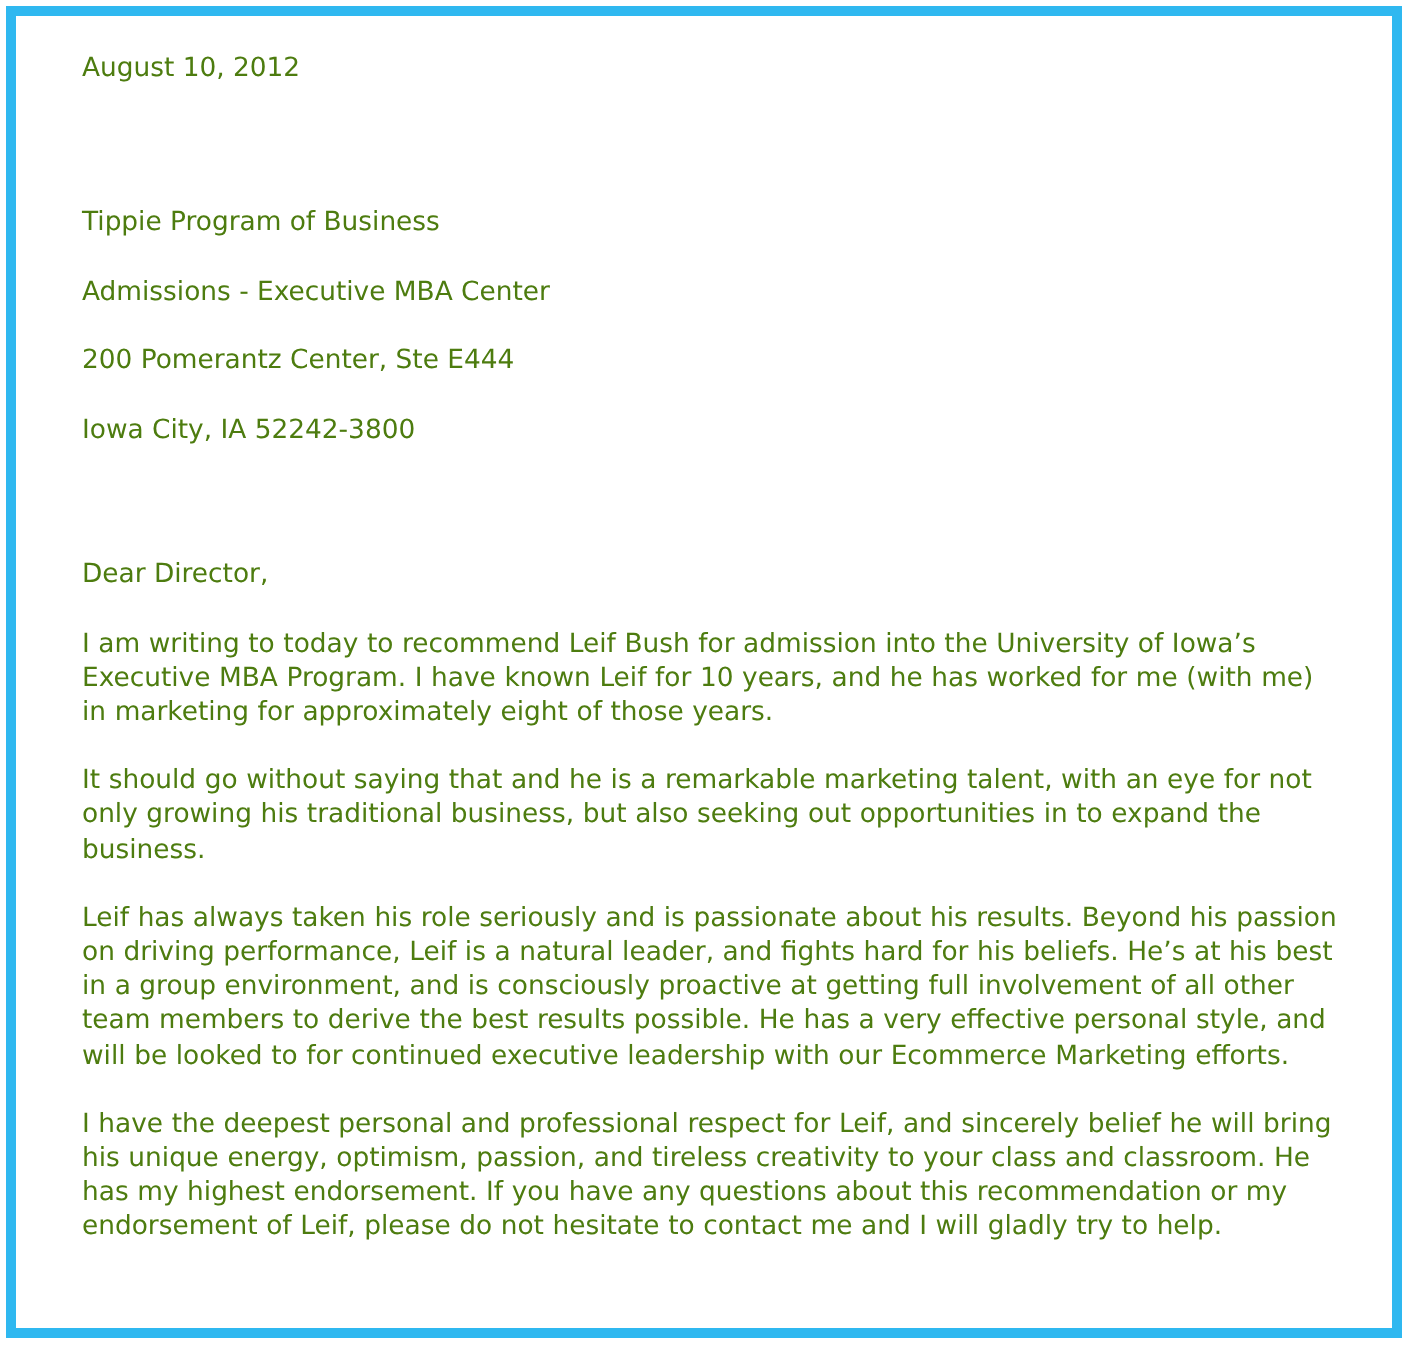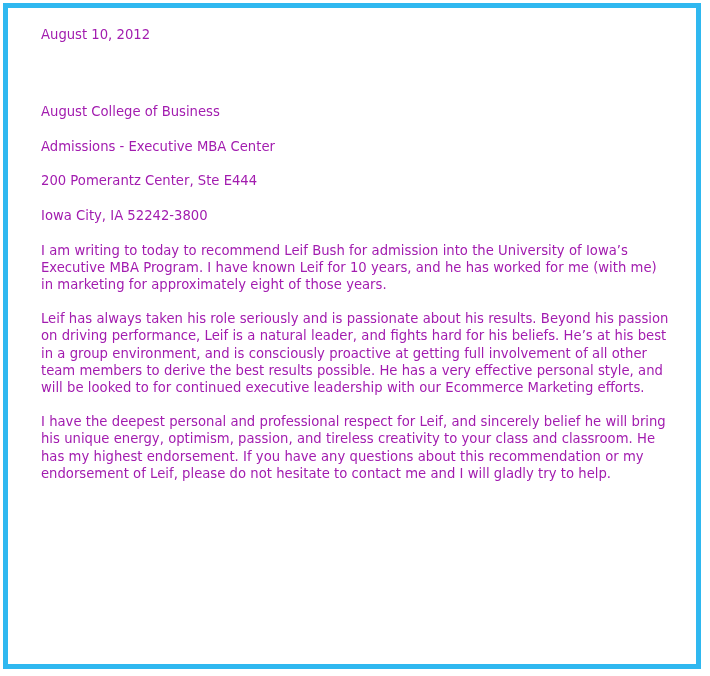--- a/index.html
+++ b/index.html
@@ -35,21 +35,21 @@
     padding: 0;
     box-sizing: border-box;
     overflow: hidden;
   }
 
   .letter-body {
     position: absolute;
     left: 33px;
     top: 18px;
     width: 628px;
-    color: #a21caf;
+    color: #4d7c0f;
     font-size: 13.2px;
     line-height: 17px;
     text-align: left;
   }
 
   .date-line {
     font-size: 13.2px;
     line-height: 17px;
     margin: 0 0 0 0;
   }
@@ -86,29 +86,31 @@
 </head>
 <body>
 
 <div id="letter-frame">
   <div id="letter-sheet">
     <div class="letter-body">
 
       <div class="date-line">August 10, 2012</div>
 
       <div class="address-block">
-        <div class="address-line">August College of Business</div>
+        <div class="address-line">Tippie Program of Business</div>
         <div class="address-line">Admissions - Executive MBA Center</div>
         <div class="address-line">200 Pomerantz Center, Ste E444</div>
         <div class="address-line">Iowa City, IA 52242-3800</div>
       </div>
 
+      <div class="salutation">Dear Director,</div>
 
       <p class="paragraph first">I am writing to today to recommend Leif Bush for admission into the University of Iowa’s Executive MBA Program. I have known Leif for 10 years, and he has worked for me (with me) in marketing for approximately eight of those years.</p>
 
+      <p class="paragraph">It should go without saying that and he is a remarkable marketing talent, with an eye for not only growing his traditional business, but also seeking out opportunities in to expand the business.</p>
 
       <p class="paragraph">Leif has always taken his role seriously and is passionate about his results. Beyond his passion on driving performance, Leif is a natural leader, and fights hard for his beliefs. He’s at his best in a group environment, and is consciously proactive at getting full involvement of all other team members to derive the best results possible. He has a very effective personal style, and will be looked to for continued executive leadership with our Ecommerce Marketing efforts.</p>
 
       <p class="paragraph">I have the deepest personal and professional respect for Leif, and sincerely belief he will bring his unique energy, optimism, passion, and tireless creativity to your class and classroom. He has my highest endorsement. If you have any questions about this recommendation or my endorsement of Leif, please do not hesitate to contact me and I will gladly try to help.</p>
 
     </div>
   </div>
 </div>
 
 </body></html>

